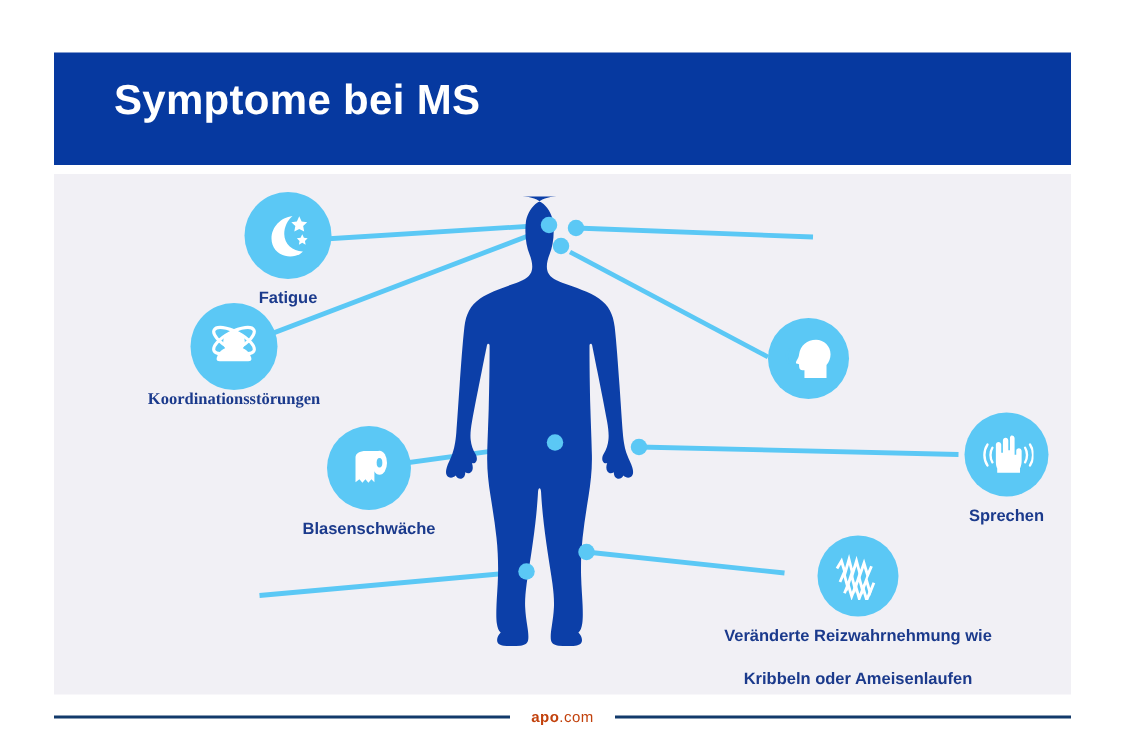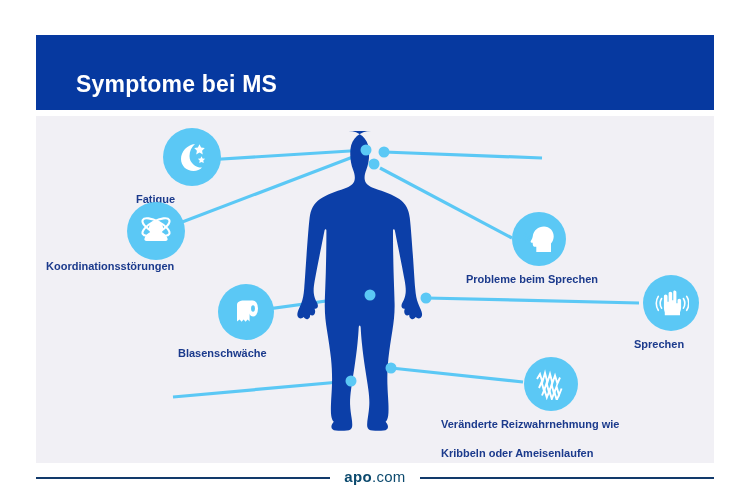--- a/index.html
+++ b/index.html
@@ -9,49 +9,49 @@
     overflow:hidden; position:relative;
   }
   #infographic {
     position:absolute; left:0; top:0; width:750px; height:500px;
   }
   .header-bar {
     position:absolute; left:36px; top:35px; width:678px; height:75px;
     background:#0639a0;
   }
   .header-title {
-    position:absolute; left:40px; top:36px;
-    color:#ffffff; font-size:23px; font-weight:bold; letter-spacing:0.2px;
+    position:absolute; left:40px; top:16px;
+    color:#ffffff; font-size:28px; font-weight:bold; letter-spacing:0.2px;
   }
   .canvas {
     position:absolute; left:36px; top:116px; width:678px; height:347px;
     background:#f1f0f5;
   }
   svg.scene { position:absolute; left:0; top:0; width:750px; height:500px; }
   .node {
-    position:absolute; 
+    position:absolute; text-align:center;
   }
   .node .circle {
     border-radius:50%; background:#5bc8f5; margin:0 auto;
     display:flex; align-items:center; justify-content:center;
   }
   .node .label {
     margin-top:7px; color:#1b3a8c; font-size:11px; font-weight:bold;
     line-height:13px; white-space:nowrap;
   }
   .footer-rule {
     position:absolute; left:36px; top:477px; width:678px; height:2px;
     background:#123a6b;
   }
   .footer-logo {
     position:absolute; left:0; top:468px; width:750px; text-align:center;
   }
   .logo-pill {
     display:inline-block; background:#ffffff; padding:0 14px;
-    color:#0c4a6e; font-size:15px; font-weight:bold; letter-spacing:0.3px;
+    color:#c2410c; font-size:10px; font-weight:bold; letter-spacing:0.3px;
   }
   .logo-pill .dom { font-weight:normal; }
 </style>
 </head>
 <body>
 
 <div id="infographic">
 
   <div class="header-bar">
     <div class="header-title">Symptome bei MS</div>
@@ -190,21 +190,21 @@
 
   <div class="node" style="left:46px; top:202px; width:220px;">
     <div class="circle" style="width:58px;height:58px;">
       <svg width="38" height="38" viewBox="0 0 38 38">
         <circle cx="19" cy="16" r="7.2" fill="#ffffff"></circle>
         <path d="M7.5 26.5 c1.5 -5 6 -7.6 11.5 -7.6 c5.5 0 10 2.6 11.5 7.6 c0.5 1.6 -0.4 2.4 -2 2.4 l-19 0 c-1.6 0 -2.5 -0.8 -2 -2.4 Z" fill="#ffffff"></path>
         <ellipse cx="19" cy="15" rx="15" ry="5.8" fill="none" stroke="#ffffff" stroke-width="2.1" transform="rotate(28 19 15)"></ellipse>
         <ellipse cx="19" cy="15" rx="15" ry="5.8" fill="none" stroke="#ffffff" stroke-width="2.1" transform="rotate(-28 19 15)"></ellipse>
       </svg>
     </div>
-    <div class="label" style="margin-top:0;">Koordinationsstörungen</div>
+    <div class="label" style="margin-top:0;font-family:Liberation Serif, serif;">Koordinationsstörungen</div>
   </div>
 
   <div class="node" style="left:178px; top:284px; width:136px;">
     <div class="circle" style="width:56px;height:56px;">
       <svg width="34" height="34" viewBox="0 0 34 34">
         <path d="M8 10 C8 7.3 10.6 5.6 15 5.6 L24 5.6 C24 5.6 20.6 7.3 20.6 10 L20.6 21 L8 21 Z" fill="#ffffff"></path>
         <path d="M8 21 L20.6 21 L20.6 26.5 L18.6 24.5 L16.6 26.8 L14.6 24.5 L12.6 26.8 L10.6 24.5 L8 26.5 Z" fill="#ffffff"></path>
         <ellipse cx="24" cy="13.5" rx="5" ry="8" fill="#ffffff"></ellipse>
         <ellipse cx="24" cy="13.5" rx="1.9" ry="3.2" fill="#5bc8f5"></ellipse>
       </svg>
@@ -217,39 +217,38 @@
   <div class="node" style="left:466px; top:212px; width:146px;">
     <div class="circle" style="width:54px;height:54px;">
       <svg width="34" height="34" viewBox="0 0 34 34">
         <path d="M22 4.5 c-5.8 0 -10.5 4 -11.2 9.4 c-0.2 1.6 -0.6 2.7 -1.3 3.8 c-0.7 1.1 -1.1 1.9 -0.7 2.5 c0.3 0.5 1.1 0.6 1.9 0.6 c0 1.6 0.1 2.8 0.7 3.4 c0.6 0.6 1.7 0.7 2.9 0.6 l0 5.2 l14.7 0 l0 -8.6 c1.7 -1.9 2.7 -4.5 2.7 -7.2 c0 -5.4 -4.2 -9.7 -9.7 -9.7 Z" fill="#ffffff"></path>
         <g stroke="#5bc8f5" stroke-width="1.6" fill="none" stroke-linecap="round">
           <path d="M7 12.8 C5.6 14.2 5.6 16.6 7 18"></path>
           <path d="M4.2 11 C1.9 13.4 1.9 17.4 4.2 19.8"></path>
         </g>
       </svg>
     </div>
-    <div class="label">Probleme beim Sprechen</div>
   </div>
 
   <div class="node" style="left:634px; top:275px; width:74px;">
     <div class="circle" style="width:56px;height:56px;">
       <svg width="36" height="36" viewBox="0 0 36 36">
         <path d="M18 5.2 c-1 0 -1.7 0.8 -1.7 1.8 l0 8.2 l-1.1 0 l0 -6.6 c0 -1 -0.8 -1.8 -1.8 -1.8 c-1 0 -1.8 0.8 -1.8 1.8 l0 8.2 l-1.1 0 l0 -5.4 c0 -1 -0.8 -1.8 -1.8 -1.8 c-1 0 -1.8 0.8 -1.8 1.8 l0 11.2 c0 1.9 0.3 3.4 0.9 4.8 l0 2.8 l15.2 0 l0 -2.9 c0.7 -1.5 1.1 -3.1 1.1 -4.9 l0 -6.8 c0 -1 -0.8 -1.8 -1.8 -1.8 c-1 0 -1.8 0.8 -1.8 1.8 l0 2.6 l-1.1 0 l0 -11 c0 -1 -0.8 -1.8 -1.8 -1.8 Z" fill="#ffffff" transform="translate(4,0)"></path>
         <g stroke="#ffffff" stroke-width="1.6" fill="none" stroke-linecap="round">
           <path d="M8.6 13.5 C6.9 16.3 6.9 20.4 8.6 23.2"></path>
           <path d="M5.3 11.4 C2.6 15.5 2.6 21.2 5.3 25.3"></path>
           <path d="M30.4 13.5 C32.1 16.3 32.1 20.4 30.4 23.2"></path>
           <path d="M33.7 11.4 C36.4 15.5 36.4 21.2 33.7 25.3"></path>
         </g>
       </svg>
     </div>
     <div class="label">Sprechen</div>
   </div>
 
-  <div class="node" style="left:441px; top:357px; width:220px;">
+  <div class="node" style="left:462px; top:357px; width:220px;">
     <div class="circle" style="width:54px;height:54px;">
       <svg width="36" height="32" viewBox="0 0 36 32">
         <g stroke="#ffffff" stroke-width="1.9" fill="none" stroke-linejoin="miter" stroke-linecap="butt">
           <path d="M4 11 l3 -5 l2.4 8 l2.6 -9 l2.4 9.5 l2.6 -8.5 l2.4 9 l2.6 -7.5 l2.4 8 l2.6 -6"></path>
           <path d="M6 20 l2.6 -6 l2.4 9 l2.6 -8 l2.4 9.5 l2.6 -8 l2.4 9 l2.6 -7 l2.4 8.5 l2.6 -6.5"></path>
           <path d="M9 27.5 l2.4 -6 l2.4 8 l2.6 -7 l2.4 8.5 l2.6 -7 l2.4 8 l2.6 -6.5"></path>
         </g>
       </svg>
     </div>
     <div class="label">Veränderte Reizwahrnehmung wie</div>

